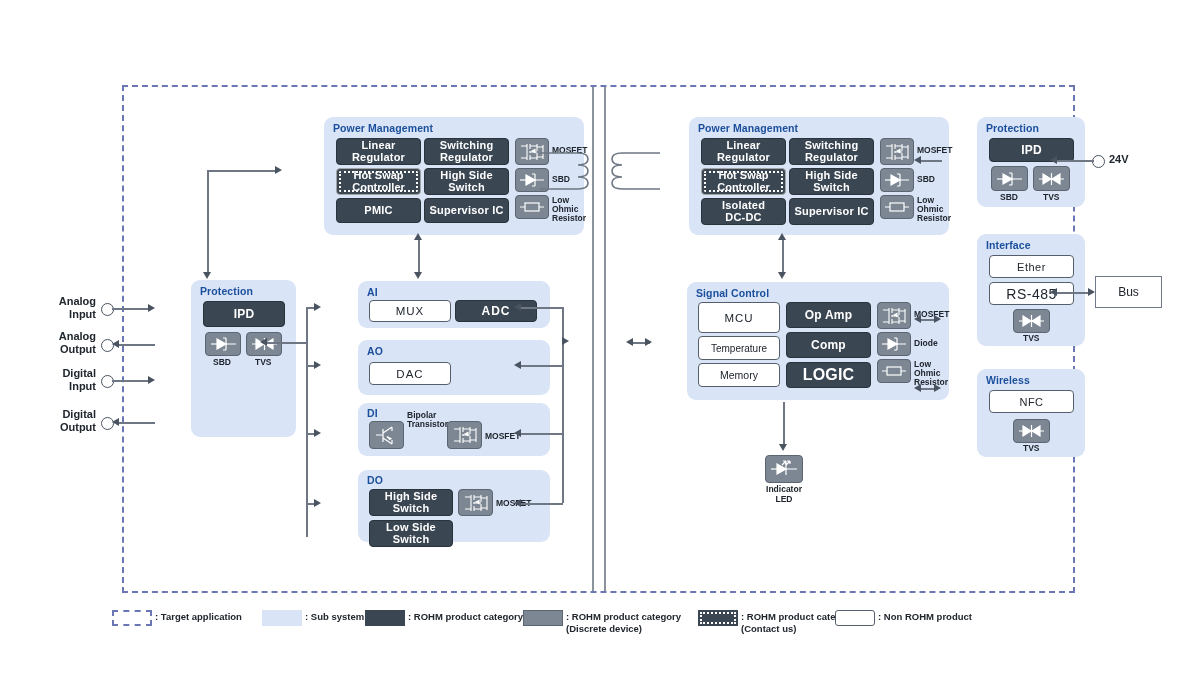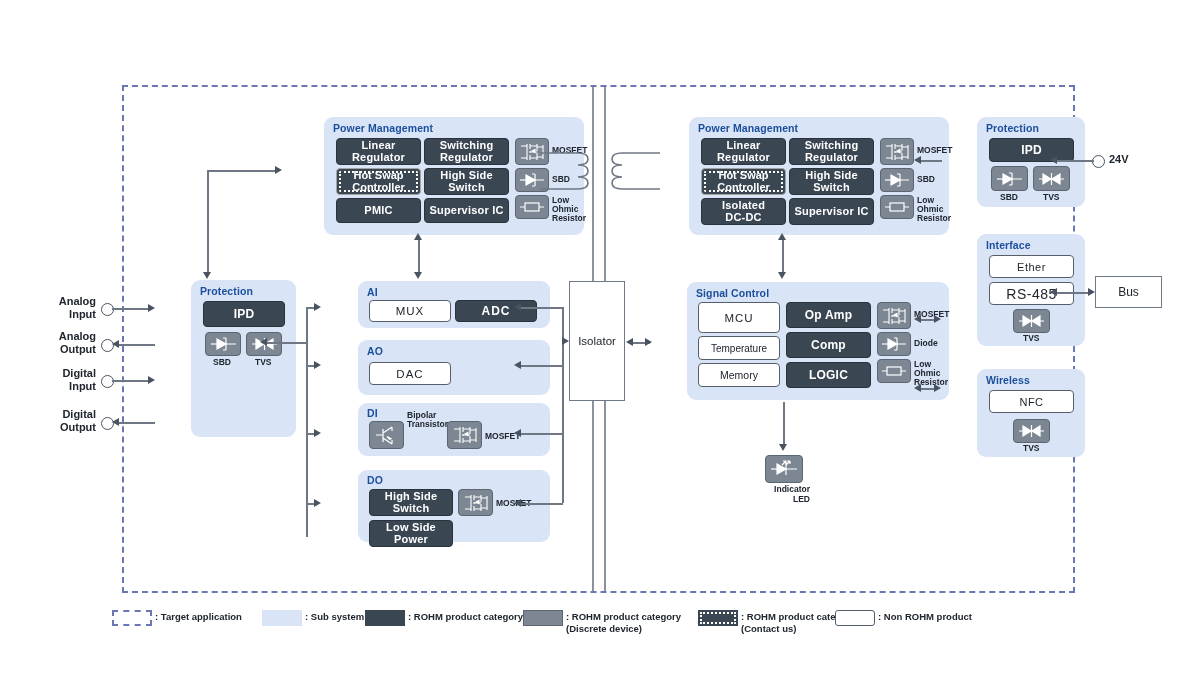--- a/index.html
+++ b/index.html
@@ -297,58 +297,55 @@
   </div>
 
   <div class="abs subsys" style="left:322px;top:470px;width:192px;height:72px;">
     <div class="subsys-title" style="left:9px;top:4px;">DO</div>
     <div class="abs rohm" style="left:11px;top:19px;width:84px;height:27px;">
         <span style="white-space:pre-line;">High Side
 Switch</span>
       </div>
     <div class="abs rohm" style="left:11px;top:50px;width:84px;height:27px;">
         <span style="white-space:pre-line;">Low Side
-Power</span>
+Switch</span>
       </div>
 
     <div class="abs disc" style="left:100px;top:19px;width:35px;height:27px;">
       <svg width="26" height="20" viewBox="0 0 26 20">
           <g stroke="#fff" stroke-width="1.1" fill="none">
         <path d="M2 4h6M2 16h6M8 2v16M11 2v5M11 9v2M11 13v5M11 4h7M11 10h7M11 16h7M18 2v7M18 11v7M18 5h6M18 15h6M24 3v14"></path>
         <path d="M13 9l3-1.5v3z" fill="#fff"></path>
           </g>
         </svg>
     </div>
     <div class="plain-label" style="left:138px;top:29px;">MOSFET</div>
   </div>
 
-  <div class="abs iso-box" style="left:569px;top:281px;width:56px;height:120px;">
-    <span>Isolator</span>
-  </div>
 
   <div class="abs subsys" style="left:651px;top:282px;width:262px;height:118px;">
     <div class="subsys-title" style="left:9px;top:5px;">Signal Control</div>
 
     <div class="abs nonrohm" style="left:11px;top:20px;width:82px;height:31px;">
         <span>MCU</span>
       </div>
     <div class="abs nonrohm" style="left:11px;top:54px;width:82px;height:24px;font-size:10px;letter-spacing:0;">
       <span>Temperature</span>
       </div>
     <div class="abs nonrohm" style="left:11px;top:81px;width:82px;height:24px;font-size:10.5px;letter-spacing:0;">
       <span>Memory</span>
       </div>
 
     <div class="abs rohm" style="left:99px;top:20px;width:85px;height:26px;font-size:12px;">
         <span>Op Amp</span>
       </div>
     <div class="abs rohm" style="left:99px;top:50px;width:85px;height:26px;font-size:12px;">
         <span>Comp</span>
       </div>
-    <div class="abs rohm" style="left:99px;top:80px;width:85px;height:26px;font-size:12px;">
+    <div class="abs rohm" style="left:99px;top:80px;width:85px;height:26px;font-size:16px;">
         <span>LOGIC</span>
       </div>
 
     <div class="abs disc" style="left:190px;top:20px;width:34px;height:27px;">
       <svg width="26" height="20" viewBox="0 0 26 20">
           <g stroke="#fff" stroke-width="1.1" fill="none">
         <path d="M2 4h6M2 16h6M8 2v16M11 2v5M11 9v2M11 13v5M11 4h7M11 10h7M11 16h7M18 2v7M18 11v7M18 5h6M18 15h6M24 3v14"></path>
         <path d="M13 9l3-1.5v3z" fill="#fff"></path>
           </g>
         </svg>
@@ -454,21 +451,21 @@
   <div class="abs disc" style="left:765px;top:455px;width:38px;height:28px;">
     <svg width="28" height="18" viewBox="0 0 28 18">
         <g stroke="#fff" stroke-width="1.2" fill="none">
       <path d="M1 9h6"></path>
           <path d="M7 4l9 5-9 5z" fill="#fff"></path>
           <path d="M16 3v12M27 9h-11"></path>
       <path d="M12 5l4-4M16 1h-3M16 1v3M16 5l4-4M20 1h-3M20 1v3"></path>
         </g>
       </svg>
   </div>
-  <div class="plain-label" style="left:758px;top:485px;width:52px;text-align:right;white-space:pre-line;line-height:1.12;">Indicator
+  <div class="plain-label" style="left:758px;top:485px;width:52px;text-align:center;white-space:pre-line;line-height:1.12;">Indicator
 LED</div>
 
   <div class="abs iso-box" style="left:1095px;top:276px;width:67px;height:32px;font-size:12px;">
     <span>Bus</span>
   </div>
 
   <div class="circ" style="left:1092px;top:155px;"></div>
   <div class="abs" style="left:1109px;top:153px;font-size:11px;font-weight:bold;">24V</div>
 
   <div class="io-label" style="left:46px;top:295px;width:50px;white-space:pre-line;">Analog

